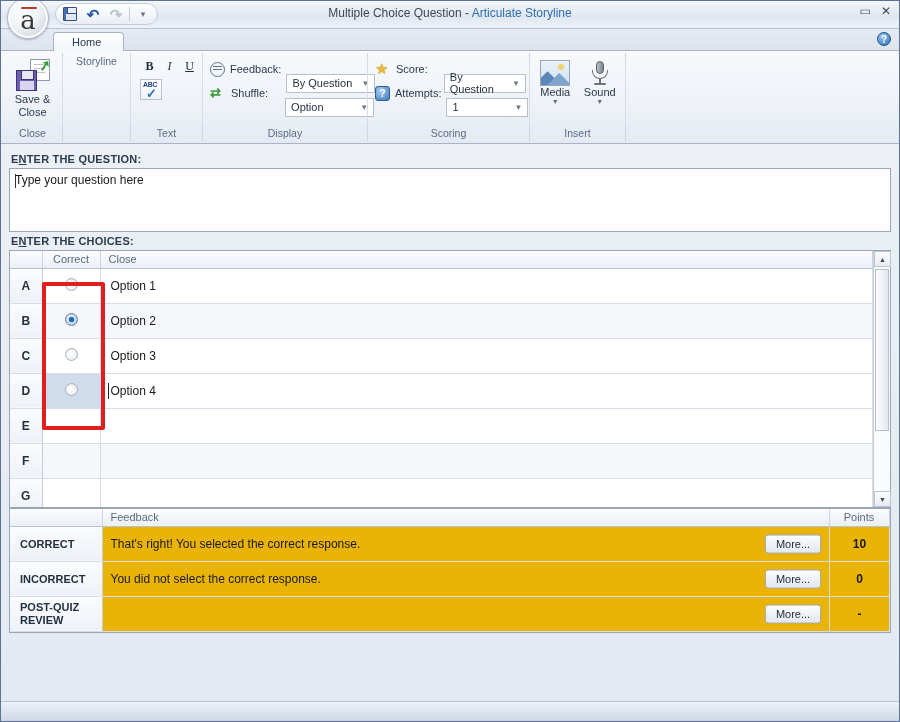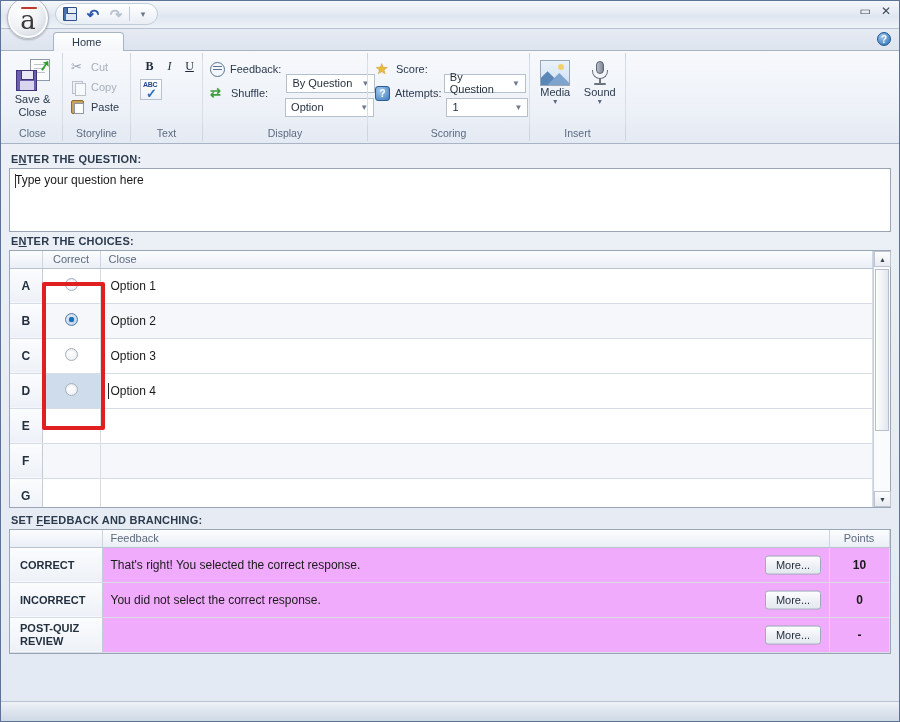--- a/index.html
+++ b/index.html
@@ -315,21 +315,21 @@
   .fbwrap { border: 1px solid #9aa6b6; background:#fff; }
   .fbtbl th {
     height: 17px; font-weight: normal; font-size: 11px; color:#5c6a7e;
     background: linear-gradient(180deg,#fbfcfe 0%,#eaeff6 100%);
     border-right: 1px solid #cdd5e0; border-bottom: 1px solid #b8c2d0;
     text-align: left; padding-left: 8px;
   }
   .fbtbl th.p { text-align: center; padding-left: 0; }
   .fbtbl td {
     height: 35px; border-right: 1px solid #d7dde6; border-bottom: 1px solid #d7dde6;
-    font-size: 12px; color:#1a1a1a; padding: 0 0 0 8px; background:#f0abfc;
+    font-size: 12px; color:#1a1a1a; padding: 0 0 0 8px; background:#eab308;
   }
   .fbtbl td.lblcell {
     font-weight: bold; font-size: 11px; color: #24303f; padding-left: 10px;
     background: linear-gradient(180deg,#fbfcfe 0%,#edf1f7 100%);
     border-right: 1px solid #c4ccd8;
   }
   .fbtbl td.fbcell { position: relative; padding-right: 90px; }
   .fbtbl td.ptscell { text-align:center; font-weight:bold; font-size:12px; padding-left:0; }
   .morebtn {
     position: absolute; right: 8px; top: 50%; transform: translateY(-50%);
@@ -366,20 +366,23 @@
     <div class="qat">
       <div class="qat-btn">
         <span class="ico-save"></span>
       </div>
       <div class="qat-btn ico-undo">↶</div>
       <div class="qat-btn ico-redo">↷</div>
       <div class="qat-sep"></div>
       <div class="qat-btn ico-chev">▾</div>
     </div>
 
+    <div class="title-text">
+      <span>Multiple Choice Question - </span><span class="app">Articulate Storyline</span>
+    </div>
 
     <div class="winbtns">
       <span class="winbtn">▭</span>
       <span class="winbtn">✕</span>
     </div>
   </div>
 
   <div class="tabstrip">
     <div class="tab">Home</div>
     <div class="helpbtn">?</div>
@@ -396,37 +399,20 @@
             <div class="arrow">➚</div>
           </div>
           <div class="lbl">Save &amp;</div>
           <div class="lbl">Close</div>
         </div>
       </div>
       <div class="rgroup-title">Close</div>
     </div>
 
     <div class="rgroup" style="width:68px;">
-      <div class="rgroup-body" style="flex-direction:column;">
-        <div class="smallrow dim">
-          <span class="mini-ico ico-cut"></span>
-          <span class="lbl">Cut</span>
-        </div>
-        <div class="smallrow dim">
-          <span class="mini-ico ico-copy"></span>
-          <span class="lbl">Copy</span>
-        </div>
-        <div class="smallrow">
-          <span class="mini-ico ico-paste">
-              <span class="clip"></span>
-              <span class="sheet"></span>
-            </span>
-          <span class="lbl">Paste</span>
-        </div>
-      </div>
       <div class="rgroup-title">Storyline</div>
     </div>
 
     <div class="rgroup" style="width:72px;">
       <div class="rgroup-body" style="flex-direction:column;padding-left:5px;">
         <div class="bold-grp">
           <div class="fbtn b">B</div>
           <div class="fbtn i">I</div>
           <div class="fbtn u">U</div>
         </div>
@@ -588,23 +574,20 @@
 
       <div class="vscroll">
         <div class="sc-btn">▲</div>
         <div class="sc-track">
           <div class="sc-thumb"></div>
         </div>
         <div class="sc-btn bottom">▼</div>
       </div>
     </div>
 
-    <div class="sect-label" style="margin-top:6px;">
-      <span>SET </span><u>F</u><span>EEDBACK AND BRANCHING:</span>
-    </div>
 
     <div class="fbwrap">
       <table class="fbtbl">
         <colgroup>
             <col class="f-lbl">
             <col class="f-fb">
             <col class="f-pts">
           </colgroup>
         <thead>
           <tr>

